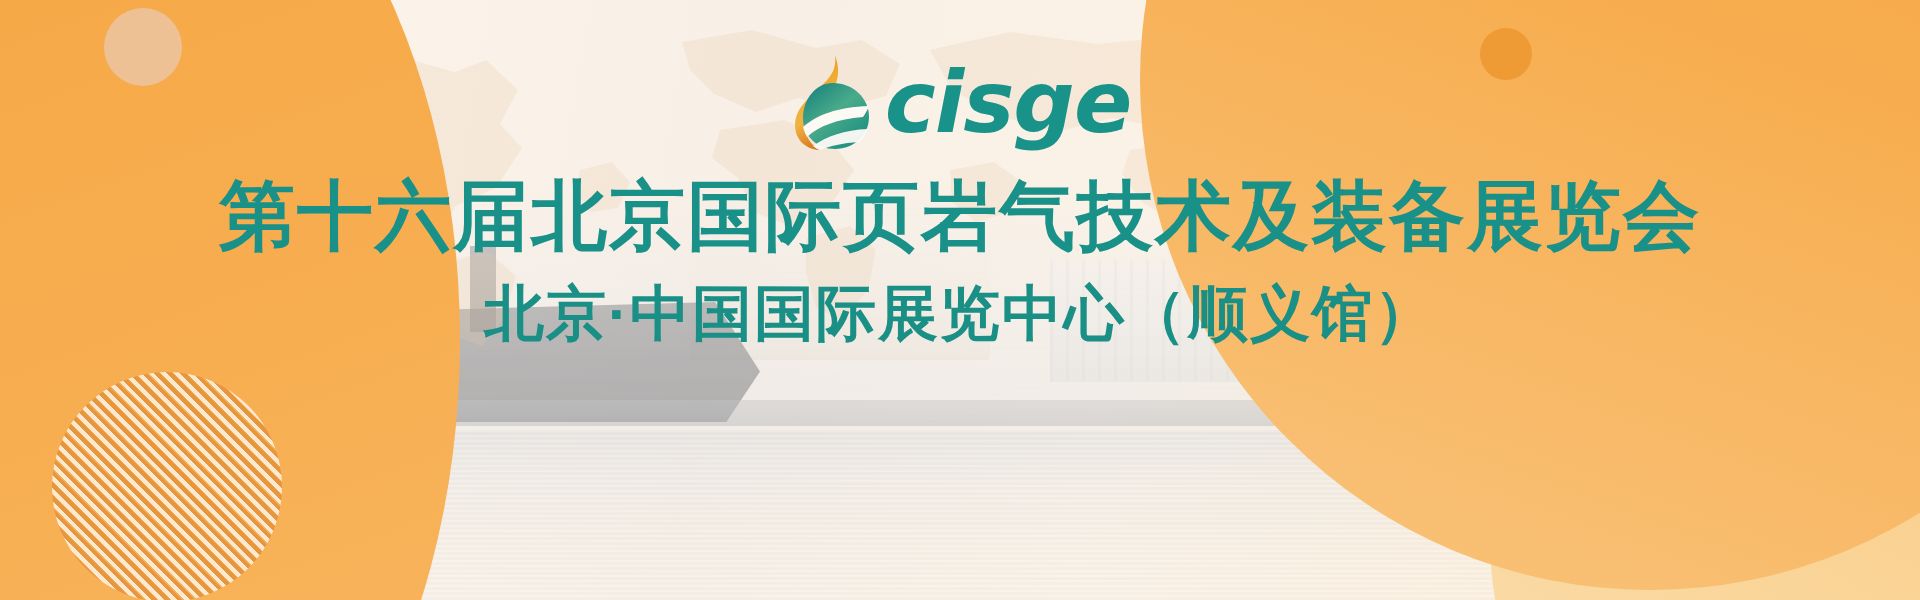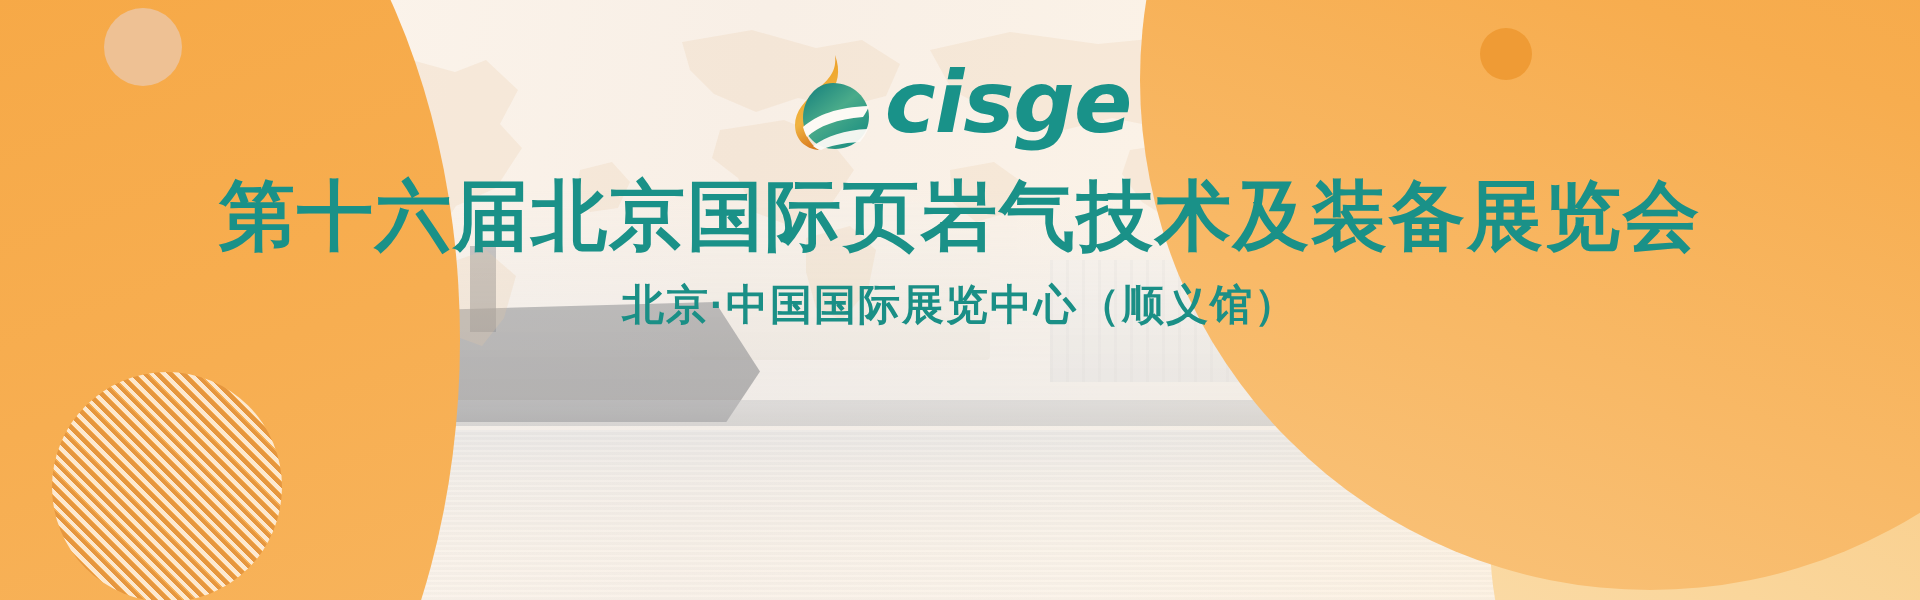--- a/index.html
+++ b/index.html
@@ -245,21 +245,21 @@
     letter-spacing:0px;
     white-space:nowrap;
     color:#ffffff;
     font-family:"Liberation Sans","DejaVu Sans",sans-serif;
   }
   .date-text .num{color:#fbf41f;}
   .date-text .cn{color:#ffffff;}
 
   .venue{
     margin-top:30px;
-    font-size:42px;
+    font-size:60px;
     line-height:1;
     font-weight:700;
     color:#1a8f86;
     letter-spacing:2px;
     white-space:nowrap;
     font-family:"Liberation Sans","DejaVu Sans",sans-serif;
   }
 </style>
 </head>
 <body>

